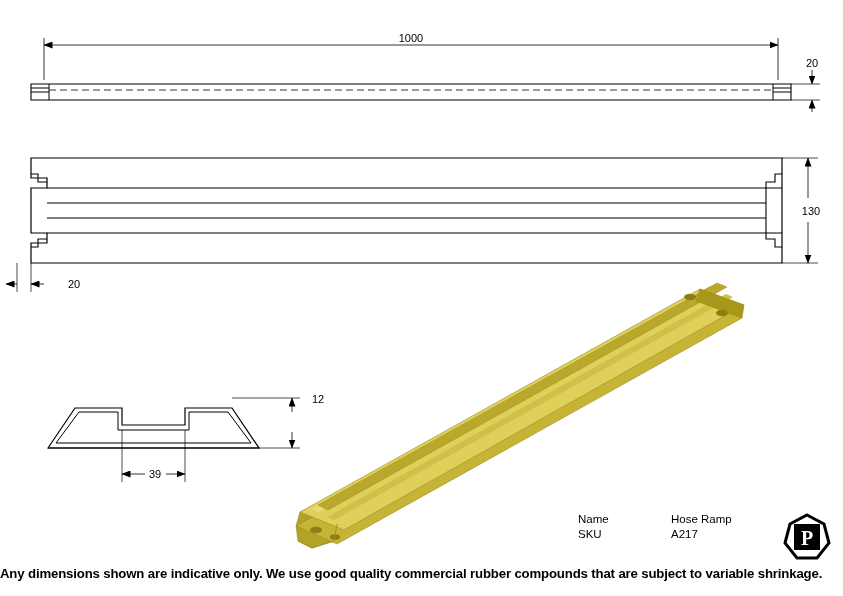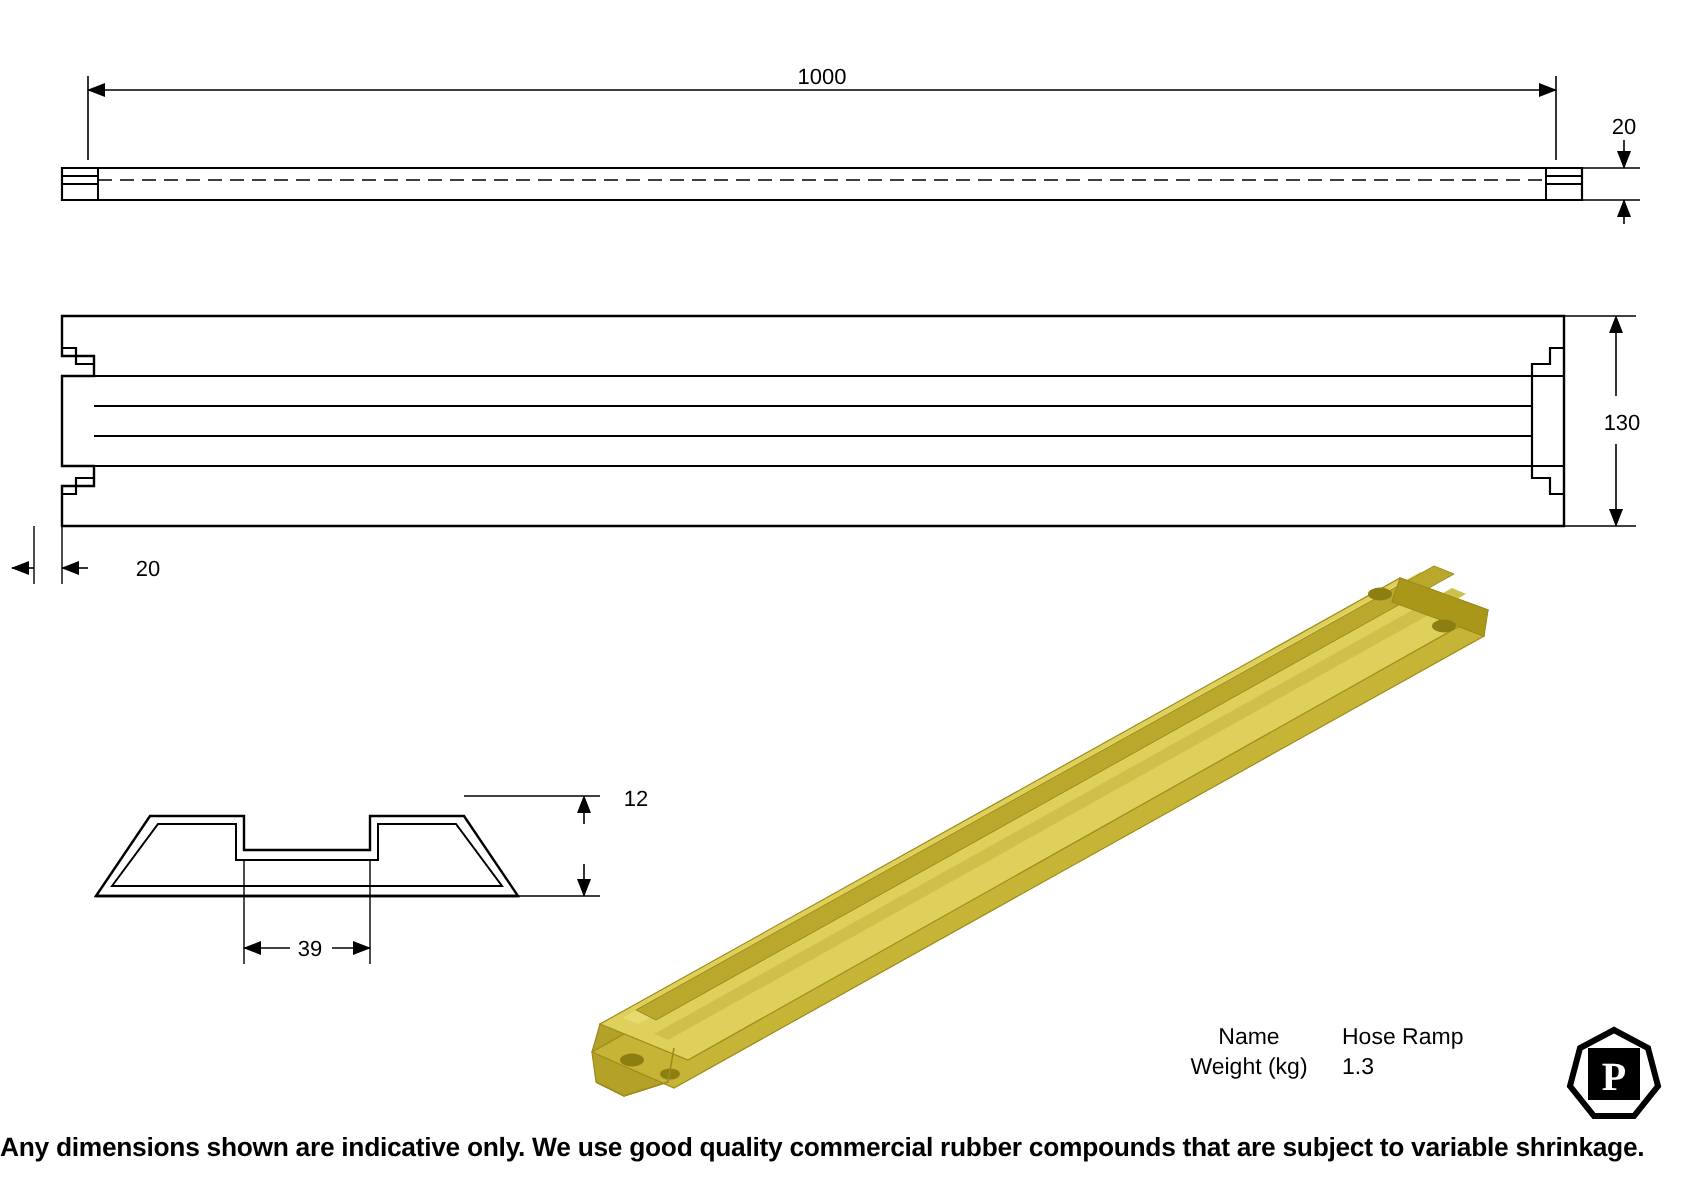--- a/index.html
+++ b/index.html
@@ -38,21 +38,20 @@
     top: 512px;
     font-size: 11.5px;
     line-height: 15px;
     color: #000;
   }
   .spec-row {
     display: flex;
   }
   .spec-label {
     width: 93px;
-    text-align: center;
   }
   .spec-value {
     width: 120px;
   }
   .footer-note {
     position: absolute;
     left: 0;
     top: 566px;
     width: 843px;
     font-size: 13.2px;
@@ -182,22 +181,22 @@
     <text class="dim-text" x="318" y="403" text-anchor="middle">12</text>
     <text class="dim-text" x="155" y="478" text-anchor="middle">39</text>
   </svg>
 
   <div class="spec-table">
     <div class="spec-row">
       <div class="spec-label">Name</div>
       <div class="spec-value">Hose Ramp</div>
     </div>
     <div class="spec-row">
-      <div class="spec-label">Weight (kg)</div>
-      <div class="spec-value">1.3</div>
+      <div class="spec-label">SKU</div>
+      <div class="spec-value">A217</div>
     </div>
   </div>
 
   <svg class="logo" viewBox="0 0 48 48">
     <polygon points="24,2 41,11 46,30 34,45 14,45 2,30 7,11" fill="none" stroke="#000" stroke-width="3"></polygon>
     <rect x="11" y="11" width="26" height="26" fill="#000"></rect>
     <text x="24" y="32" text-anchor="middle" font-family="Liberation Serif, serif" font-size="20" font-weight="bold" fill="#ffffff">P</text>
   </svg>
 
   <div class="footer-note">Any dimensions shown are indicative only. We use good quality commercial rubber compounds that are subject to variable shrinkage.</div>

